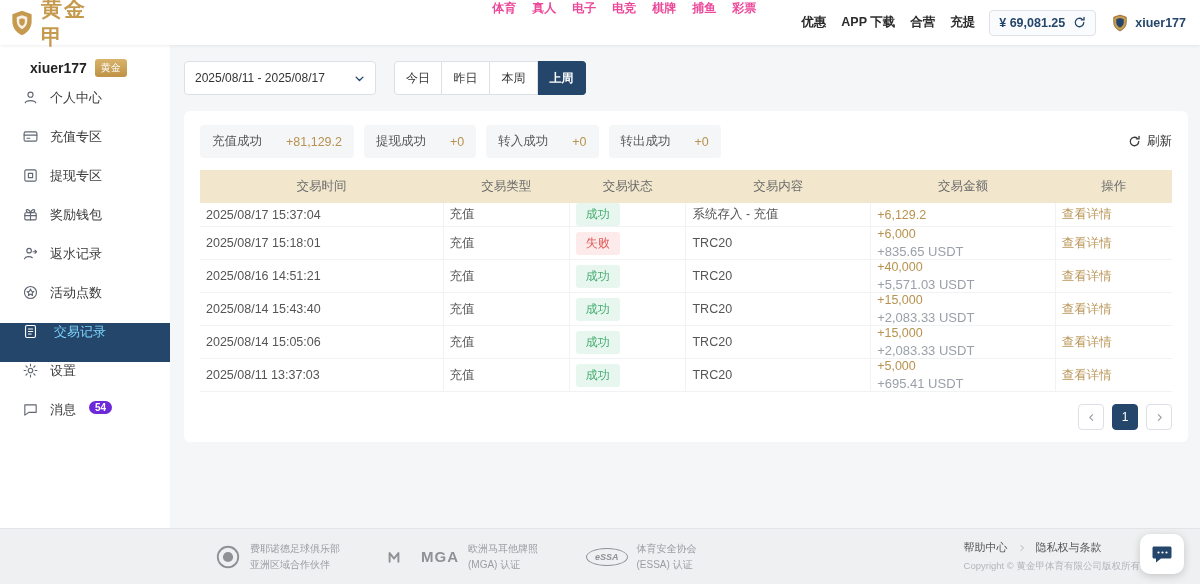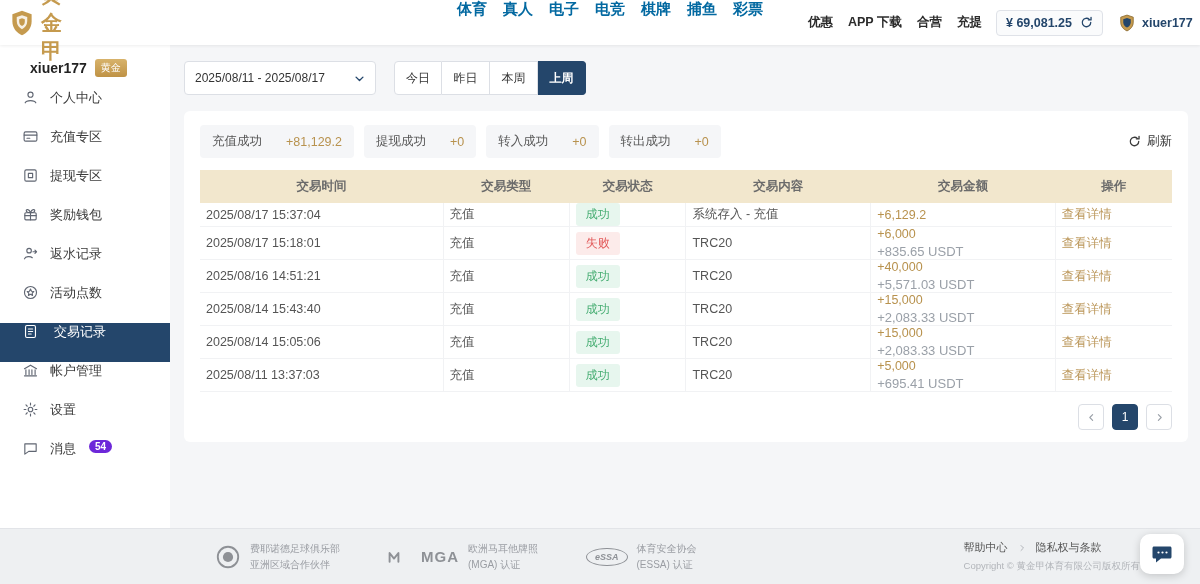--- a/index.html
+++ b/index.html
@@ -4,41 +4,41 @@
 <style>
   * { margin:0; padding:0; box-sizing:border-box; }
   html,body { width:1200px; height:584px; overflow:hidden; }
   body { font-family:"Liberation Sans","DejaVu Sans",sans-serif; font-size:13px; color:#333; background:#f5f6f8; }
 
   
   .topbar { height:45px; background:#fff; display:flex; padding:0 14px 0 8px; box-shadow:0 1px 3px rgba(0,0,0,.07); position:relative; z-index:5;gap:45px; }
   .logo { display:flex; align-items:center; gap:5px; cursor:pointer; }
   .logo-text { color:#c59a4e; font-size:21px; font-weight:bold; letter-spacing:2px; }
   .main-nav { display:flex; gap:16px; margin-left:348px; }
-  .nav-item { color:#0369a1; font-weight:bold; font-size:15px; cursor:pointer; white-space:nowrap; }
+  .nav-item { color:#ec4899; font-weight:bold; font-size:12px; cursor:pointer; white-space:nowrap; }
   .top-right { margin-left:auto; display:flex; align-items:center; gap:14px; }
   .top-links { display:flex; gap:15px; }
   .top-link { color:#2b2b2b; font-weight:bold; font-size:12.5px; cursor:pointer; white-space:nowrap; }
   .balance-box { display:flex; align-items:center; gap:8px; border:1px solid #dfe2e8; background:#fafbfc; border-radius:4px; padding:5px 9px; color:#24466b; font-weight:bold; font-size:12.5px; cursor:pointer; white-space:nowrap; }
   .user-chip { display:flex; align-items:center; gap:5px; color:#24466b; font-weight:bold; font-size:12.5px; cursor:pointer; }
   .icn-svg { display:inline-flex; }
   .icn-svg svg { display:block; }
 
   
   .layout { display:flex; height:483px; }
 
   
   .sidebar { width:170px; background:#fff; padding-top:4px; flex:none; }
   .side-user { display:flex; align-items:center; gap:8px; padding:10px 0 12px 30px; }
   .side-username { font-weight:bold; font-size:14px; color:#222; }
   .vip-badge { background:linear-gradient(180deg,#d8b36b,#bf9245); color:#fff; font-size:10px; padding:2px 6px; border-radius:3px; }
   .side-item { display:flex; align-items:flex-start; gap:11px; height:39px; padding-left:22px; color:#3a3a3a; cursor:pointer; font-size:13px; }
   .side-item .icn { width:17px; height:17px; color:#606672; flex:none; }
   .side-item .icn svg { width:100%; height:100%; fill:none; stroke:currentColor; stroke-width:1.6; stroke-linecap:round; stroke-linejoin:round; }
-  .side-item.active { background:#24466b; color:#ffffff;gap:15px; }
+  .side-item.active { background:#24466b; color:#7dd3fc;gap:15px; }
   .side-item.active .icn { color:#fff; }
   .side-count { background:#6d28d9; color:#fff; border-radius:9px; font-size:10px; padding:1px 6px; margin-left:2px; font-weight:bold; }
 
   
   .content { flex:1; padding:16px 12px 0 14px; overflow:hidden; }
   .filter-row { display:flex; align-items:center; gap:18px; }
   .date-select { width:192px; height:34px; background:#fff; border:1px solid #dcdfe5; border-radius:4px; display:flex; align-items:center; justify-content:space-between; padding:0 10px; font-size:12px; color:#333; cursor:pointer; }
   .tab-group { display:flex; }
   .tab-btn { min-width:48px; height:34px; background:#fff; border:1px solid #dcdfe5; border-left:none; font-size:12px; color:#333; display:flex; align-items:center; justify-content:center; cursor:pointer; padding:0 10px; }
   .tab-btn:first-child { border-left:1px solid #dcdfe5; border-radius:4px 0 0 4px; }
@@ -47,21 +47,21 @@
 
   .panel { background:#fff; border-radius:6px; margin-top:16px; padding:14px 16px 12px; }
   .summary-row { display:flex; align-items:center; }
   .chips { display:flex; gap:10px; }
   .chip { background:#f5f6f8; border-radius:4px; padding:8px 12px; display:flex; align-items:center; gap:24px; font-size:12.5px; }
   .chip-label { color:#555; }
   .chip-value { color:#b8924e; }
   .refresh-btn { margin-left:auto; display:flex; gap:6px; align-items:center; color:#333; background:none; border:none; font-size:12.5px; cursor:pointer; font-family:inherit; }
 
   table { width:100%; border-collapse:collapse; margin-top:12px; table-layout:fixed; }
-  thead th { background:#f2e7cd; font-weight:bold; color:#6b6b6b; font-size:12.5px; height:33px; }
+  thead th { background:#f2e7cd; font-weight:normal; color:#6b6b6b; font-size:12.5px; height:33px; }
   tbody td { text-align:left; font-size:12.5px; color:#555; padding:0 6px; border-bottom:1px solid #f1f2f4; }
   tbody td + td { border-left:1px solid #f1f2f4; }
   .col-time{width:25%;} .col-type{width:13%;} .col-status{width:12%;} .col-content{width:19%;} .col-amount{width:19%;} .col-action{width:12%;}
   .badge { display:inline-block; min-width:38px; padding:3px 10px; border-radius:3px; font-size:12px; }
   .badge.success { background:#e7f6ee; color:#46ad72; }
   .badge.fail { background:#fcebea; color:#e25b5b; }
   .amt-main { color:#b8924e; }
   .amt-sub { color:#9aa0a8; font-size:13px; margin-top:3px; }
   .detail-link { color:#bb9659; cursor:pointer; }
 
@@ -184,26 +184,20 @@
               <path d="M12 7.2l1.45 2.95 3.25.47-2.35 2.3.55 3.23L12 14.6l-2.9 1.55.55-3.23-2.35-2.3 3.25-.47z"></path>
             </svg></span>
           <span>活动点数</span>
         </div>
         <div class="side-item active">
           <span class="icn"><svg viewBox="0 0 24 24">
               <rect x="5" y="3.5" width="14" height="17" rx="2"></rect>
               <path d="M9 8.5h6M9 12h6M9 15.5h4"></path>
             </svg></span>
           <span>交易记录</span>
-        </div>
-        <div class="side-item">
-          <span class="icn"><svg viewBox="0 0 24 24">
-              <path d="M3.5 9.5L12 4.5l8.5 5M5.5 11v6.5M10 11v6.5M14 11v6.5M18.5 11v6.5M3.5 19.5h17"></path>
-            </svg></span>
-          <span>帐户管理</span>
         </div>
         <div class="side-item">
           <span class="icn"><svg viewBox="0 0 24 24">
               <circle cx="12" cy="12" r="3.2"></circle>
               <path d="M12 3v2.5M12 18.5V21M3 12h2.5M18.5 12H21M5.6 5.6l1.8 1.8M16.6 16.6l1.8 1.8M18.4 5.6l-1.8 1.8M7.4 16.6l-1.8 1.8"></path>
             </svg></span>
           <span>设置</span>
         </div>
         <div class="side-item">
           <span class="icn"><svg viewBox="0 0 24 24">

